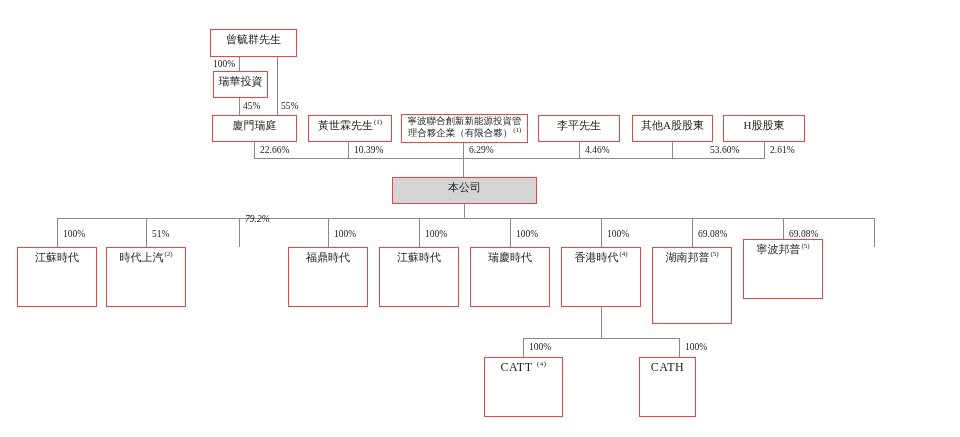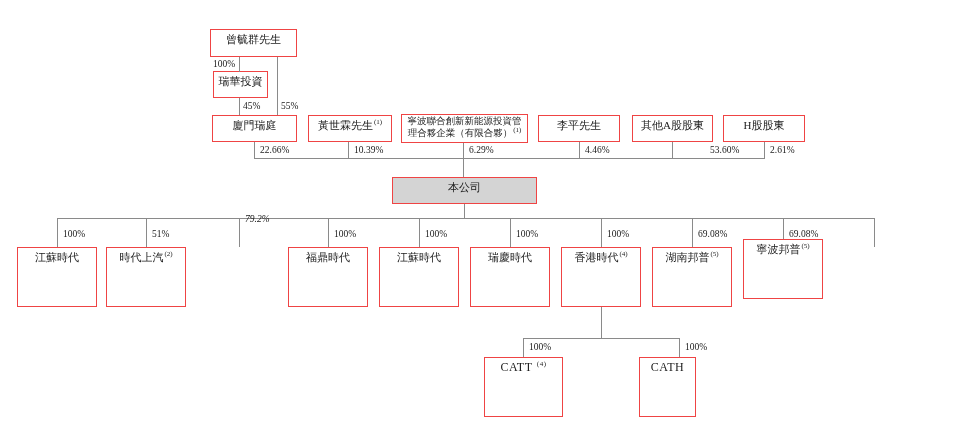--- a/index.html
+++ b/index.html
@@ -114,21 +114,21 @@
   </div>
   <div class="node" style="left:379px;top:247px;width:80px;height:60px;">
     <span>江蘇時代</span>
   </div>
   <div class="node" style="left:470px;top:247px;width:80px;height:60px;">
     <span>瑞慶時代</span>
   </div>
   <div class="node" style="left:561px;top:247px;width:80px;height:60px;">
     <span><span>香港時代</span><sup>(4)</sup></span>
   </div>
-  <div class="node" style="left:652px;top:247px;width:80px;height:60px;">
+  <div class="node" style="left:652px;top:247px;width:80px;height:77px;">
     <span><span>湖南邦普</span><sup>(5)</sup></span>
   </div>
   <div class="node" style="left:743px;top:239px;width:80px;height:60px;">
     <span><span>寧波邦普</span><sup>(5)</sup></span>
   </div>
 
   <div class="vline" style="left:601px;top:307px;height:31px;"></div>
   <div class="hline" style="left:523px;top:338px;width:157px;"></div>
   <div class="vline" style="left:523px;top:338px;height:19px;"></div>
   <div class="vline" style="left:679px;top:338px;height:19px;"></div>

